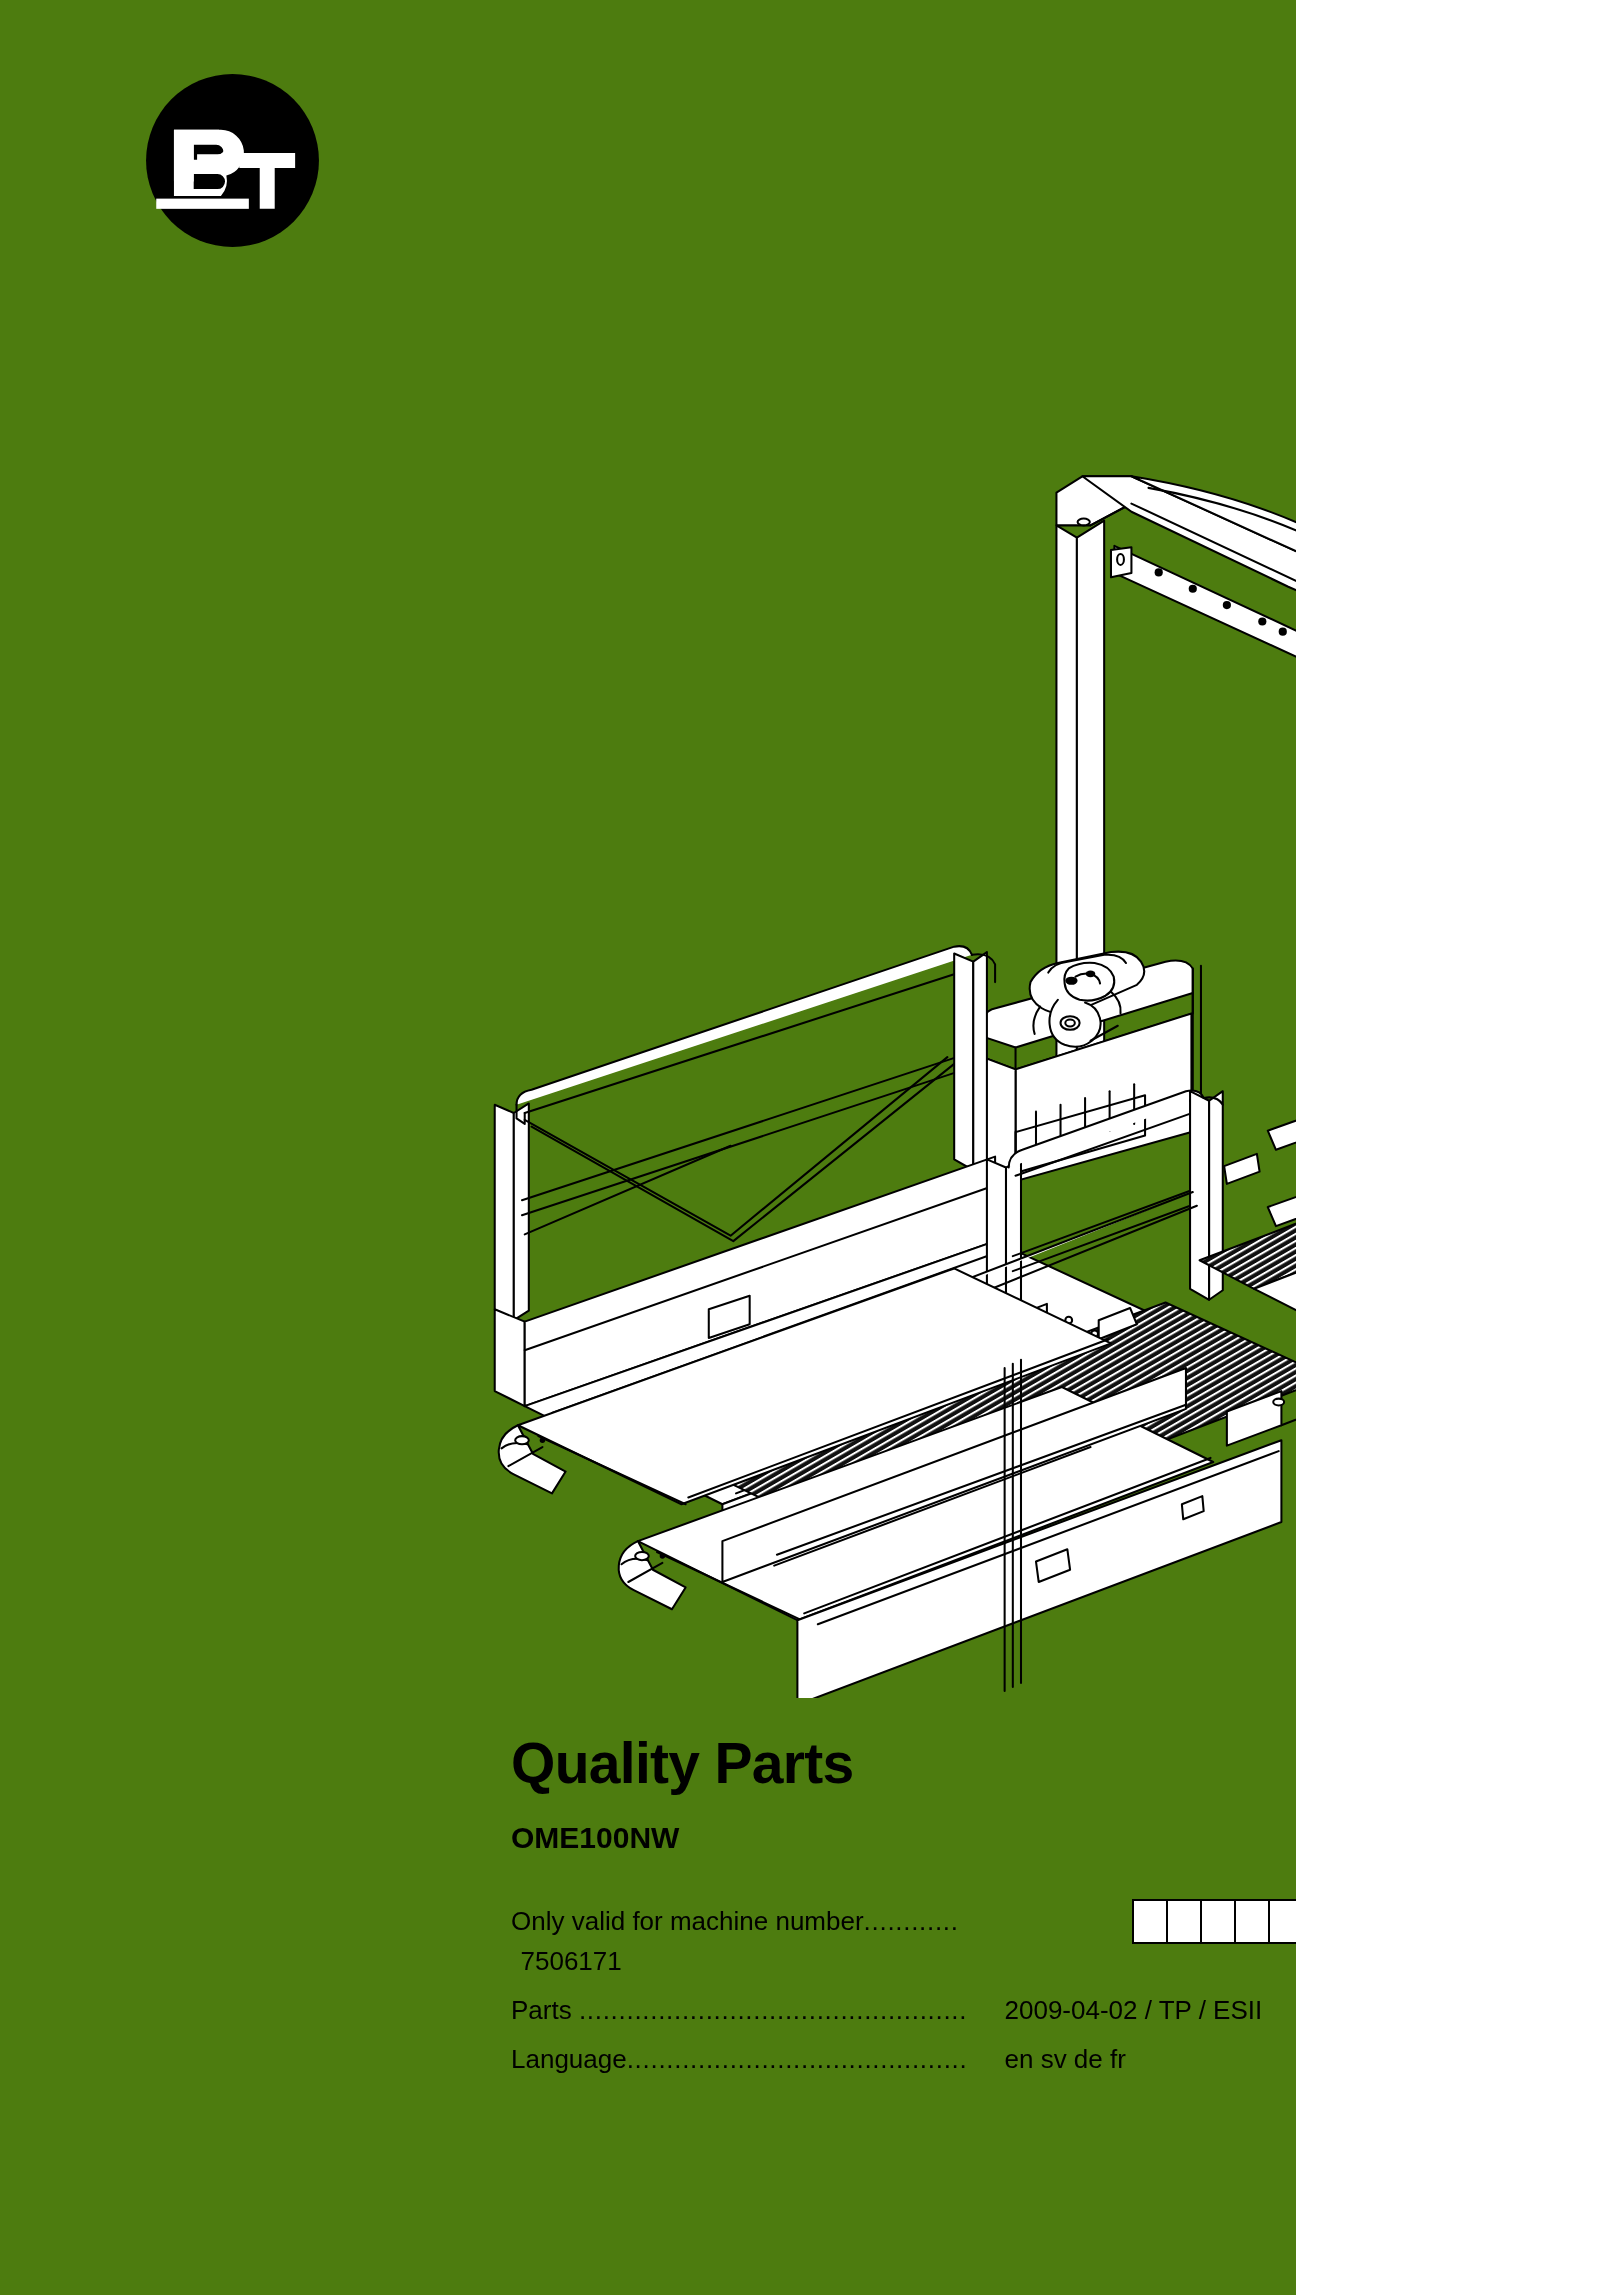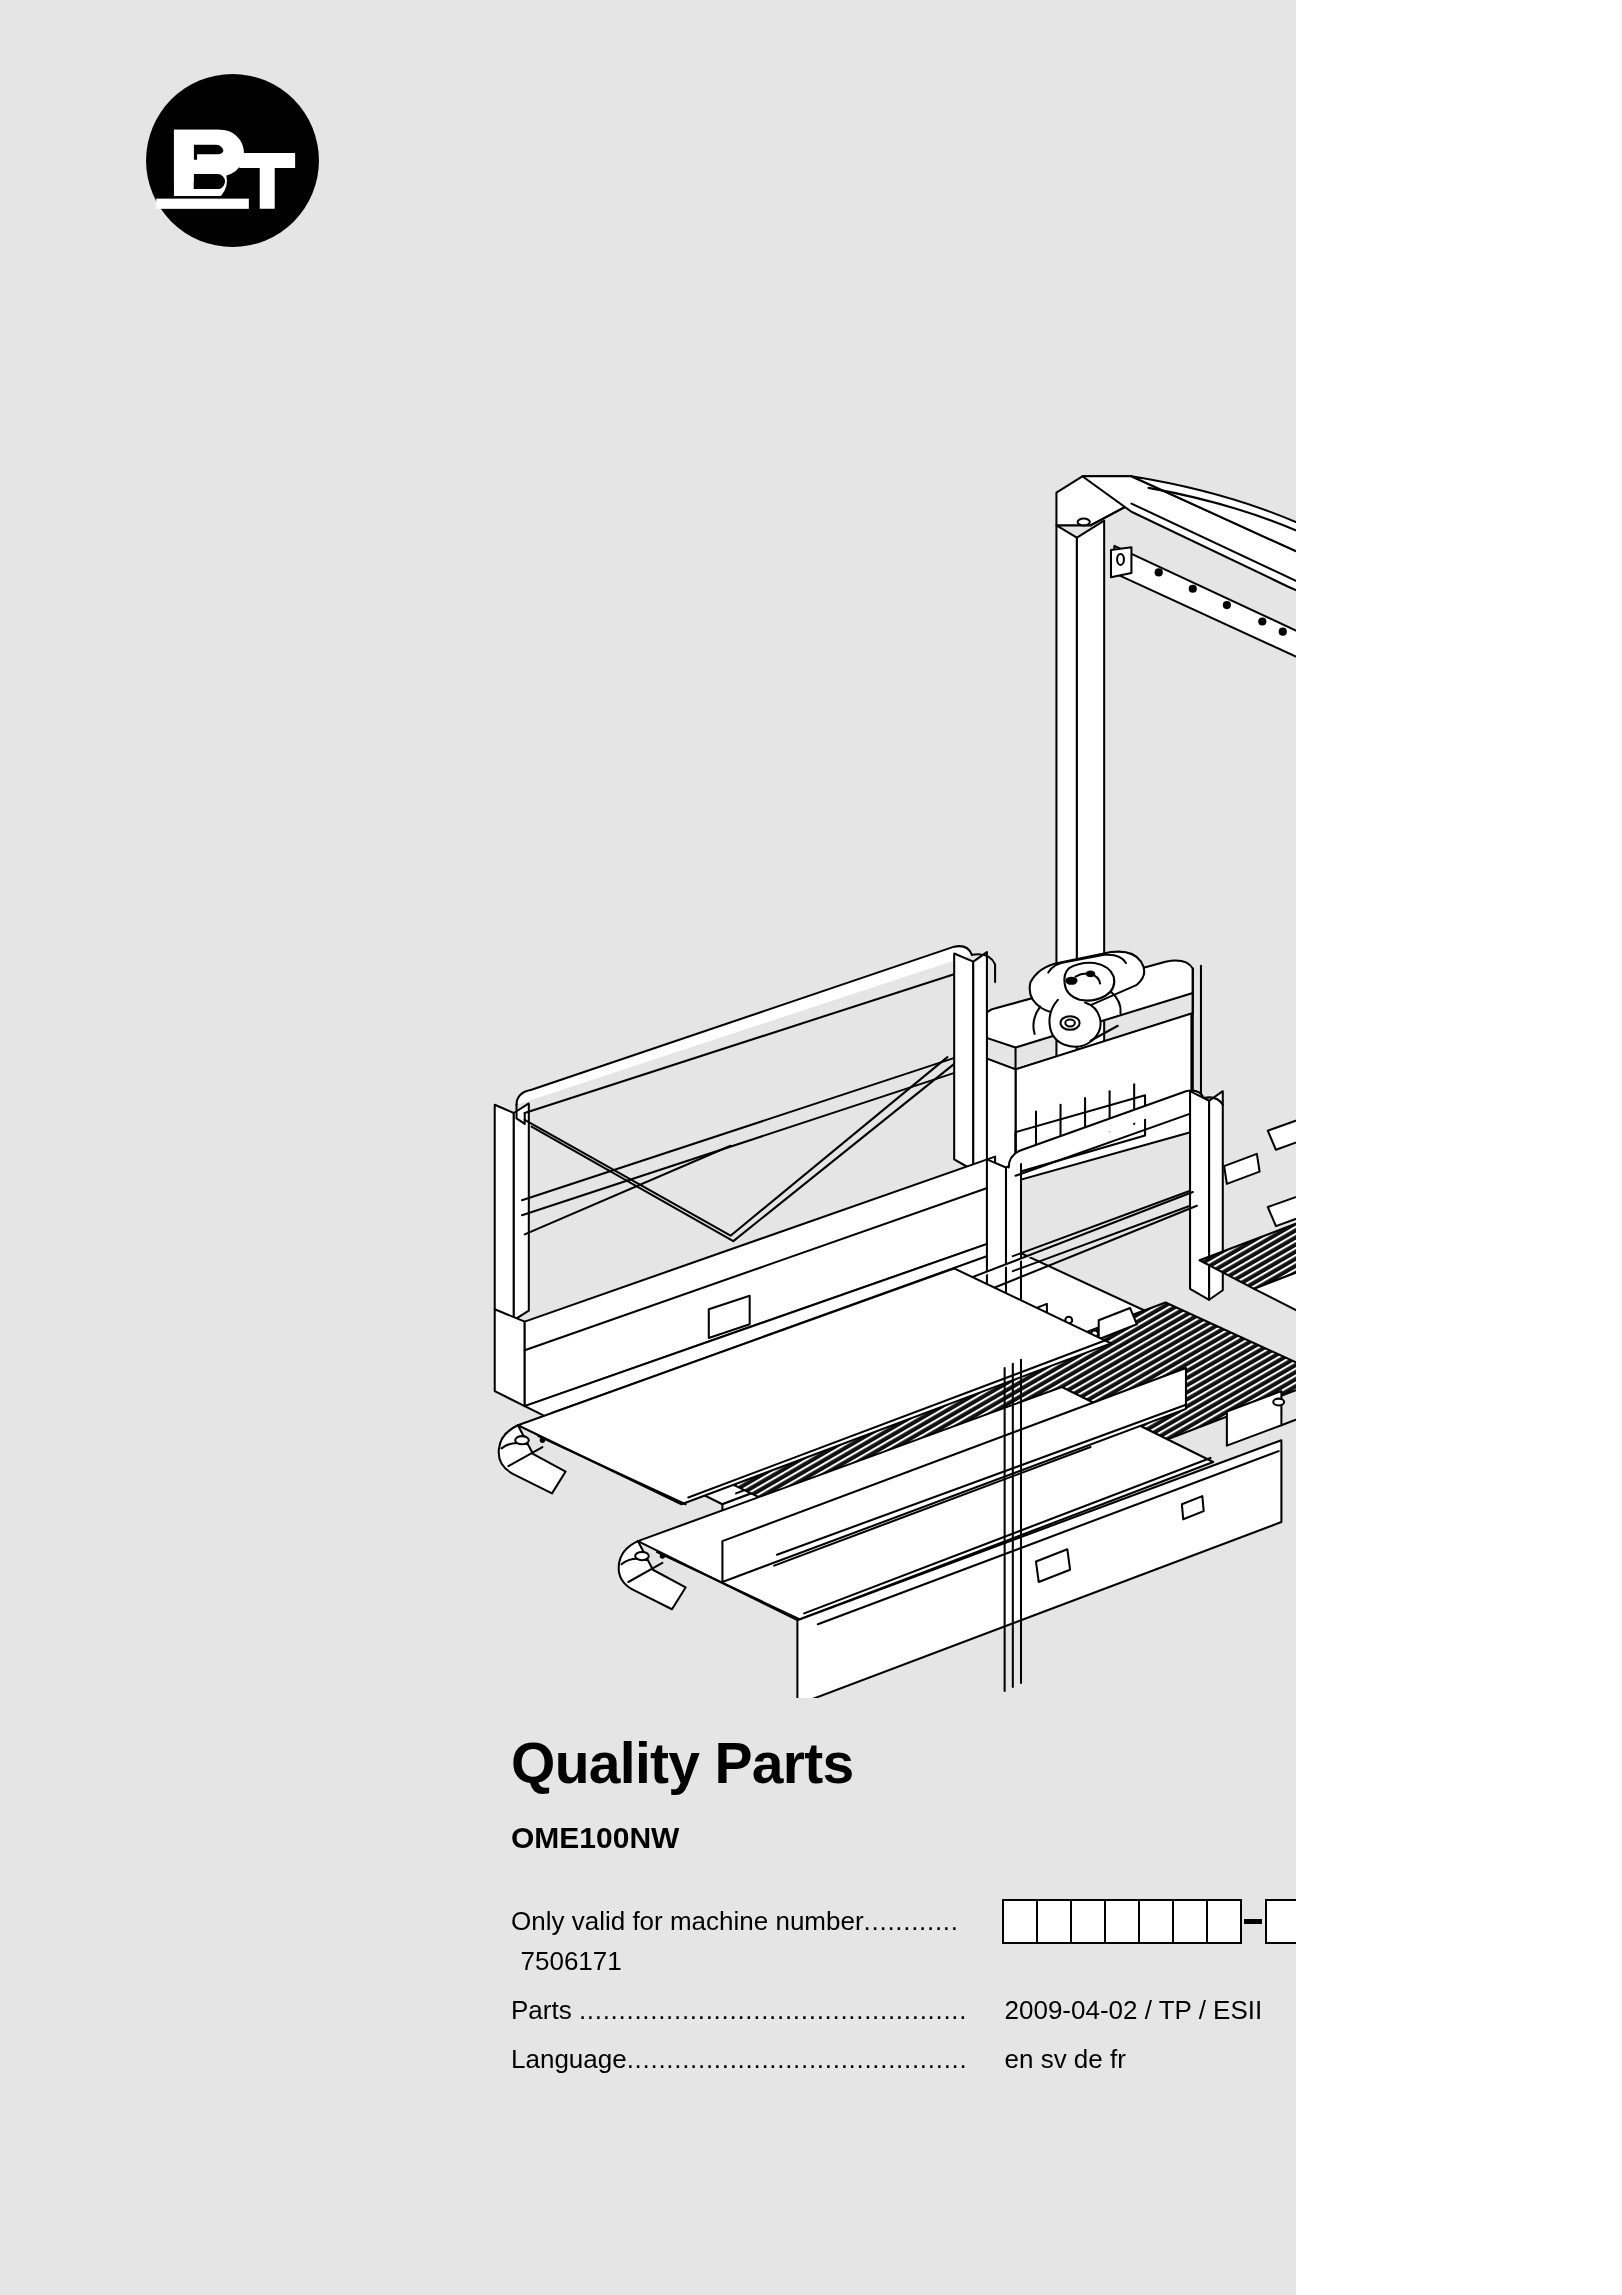--- a/index.html
+++ b/index.html
@@ -8,21 +8,21 @@
     background: #ffffff;
   }
   body {
     font-family: "Liberation Sans", sans-serif;
     color: #000000;
   }
   #page {
     position: relative;
     width: 1296px;
     height: 2295px;
-    background: #e5e5e5;
+    background: #4d7c0f;
     overflow: hidden;
   }
 
   
   #logo {
     position: absolute;
     left: 144px;
     top: 72px;
     width: 177px;
     height: 177px;
@@ -75,21 +75,21 @@
     position: relative;
   }
   .info-label .lbl-text { }
   .info-label .dots {
     letter-spacing: 0.7px;
   }
   .info-value {
     flex: 1 1 auto;
     padding-left: 9.5px;
   }
-  .info-row.boxes-row { align-items: center; }
+  .info-row.boxes-row { align-items: center; justify-content: space-between; }
 
   
   .boxgroup {
     display: flex;
     align-items: center;
     margin-left: 6.8px;
   }
   .boxset { display: flex; }
   .numbox {
     width: 36px;

